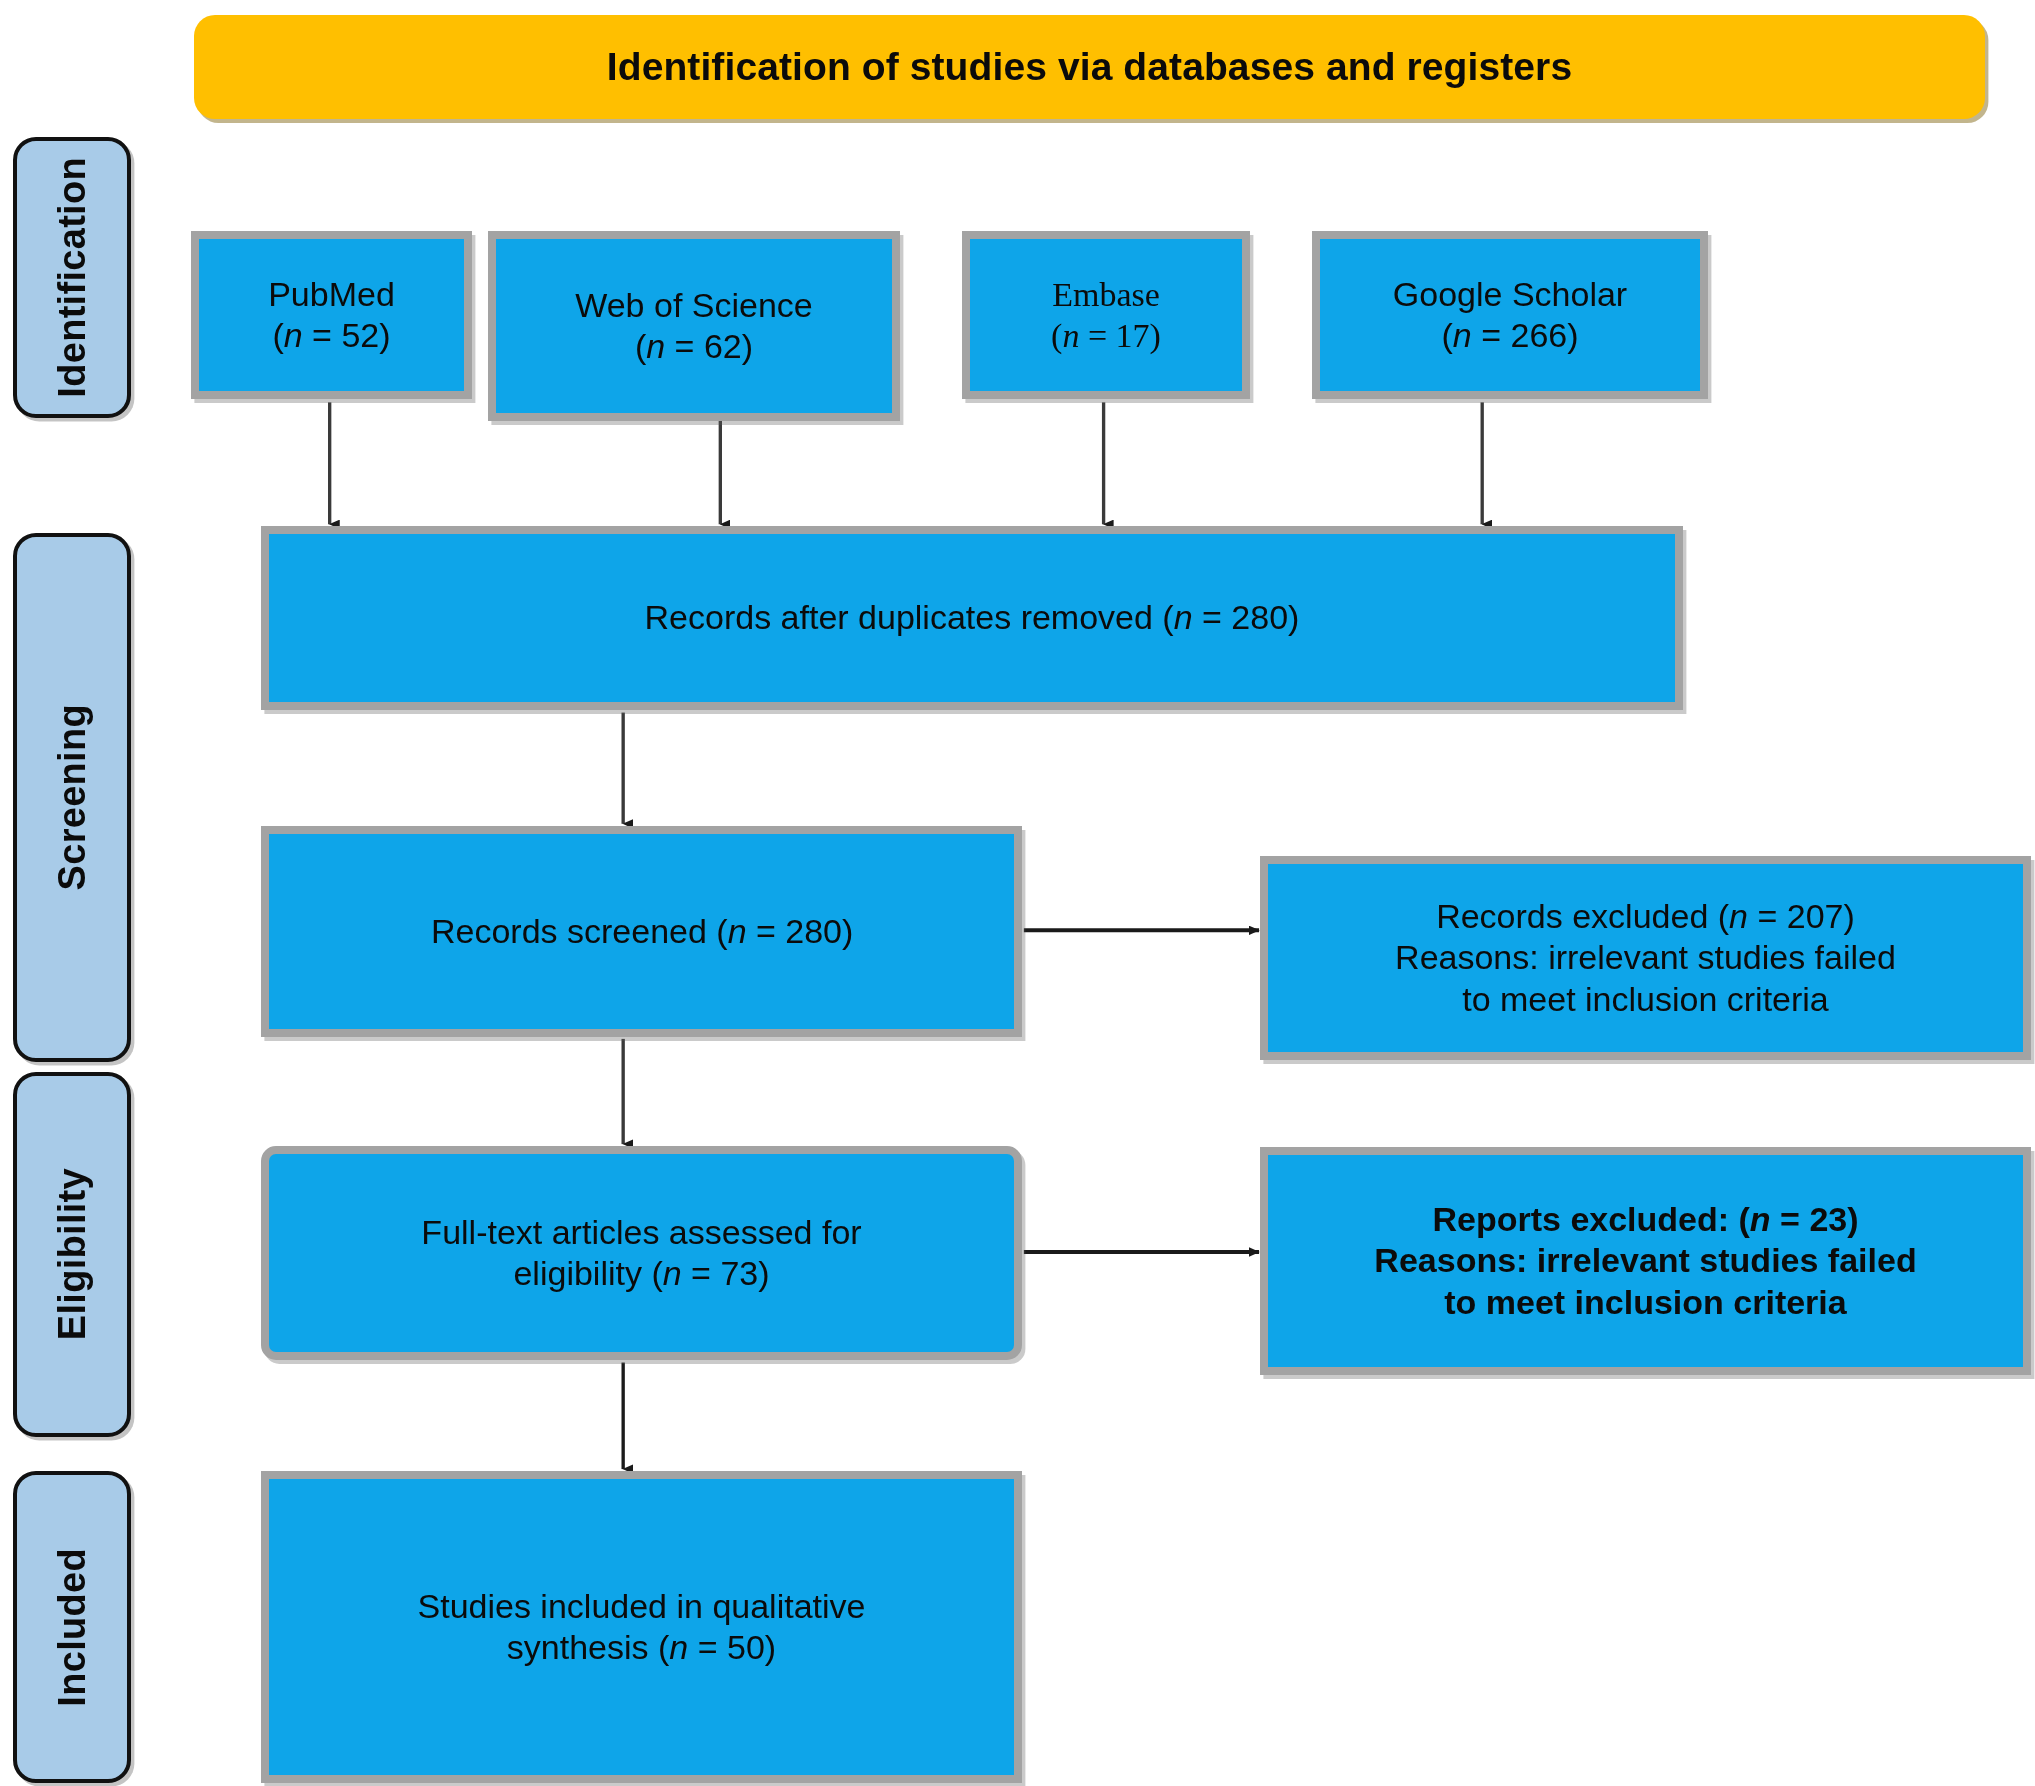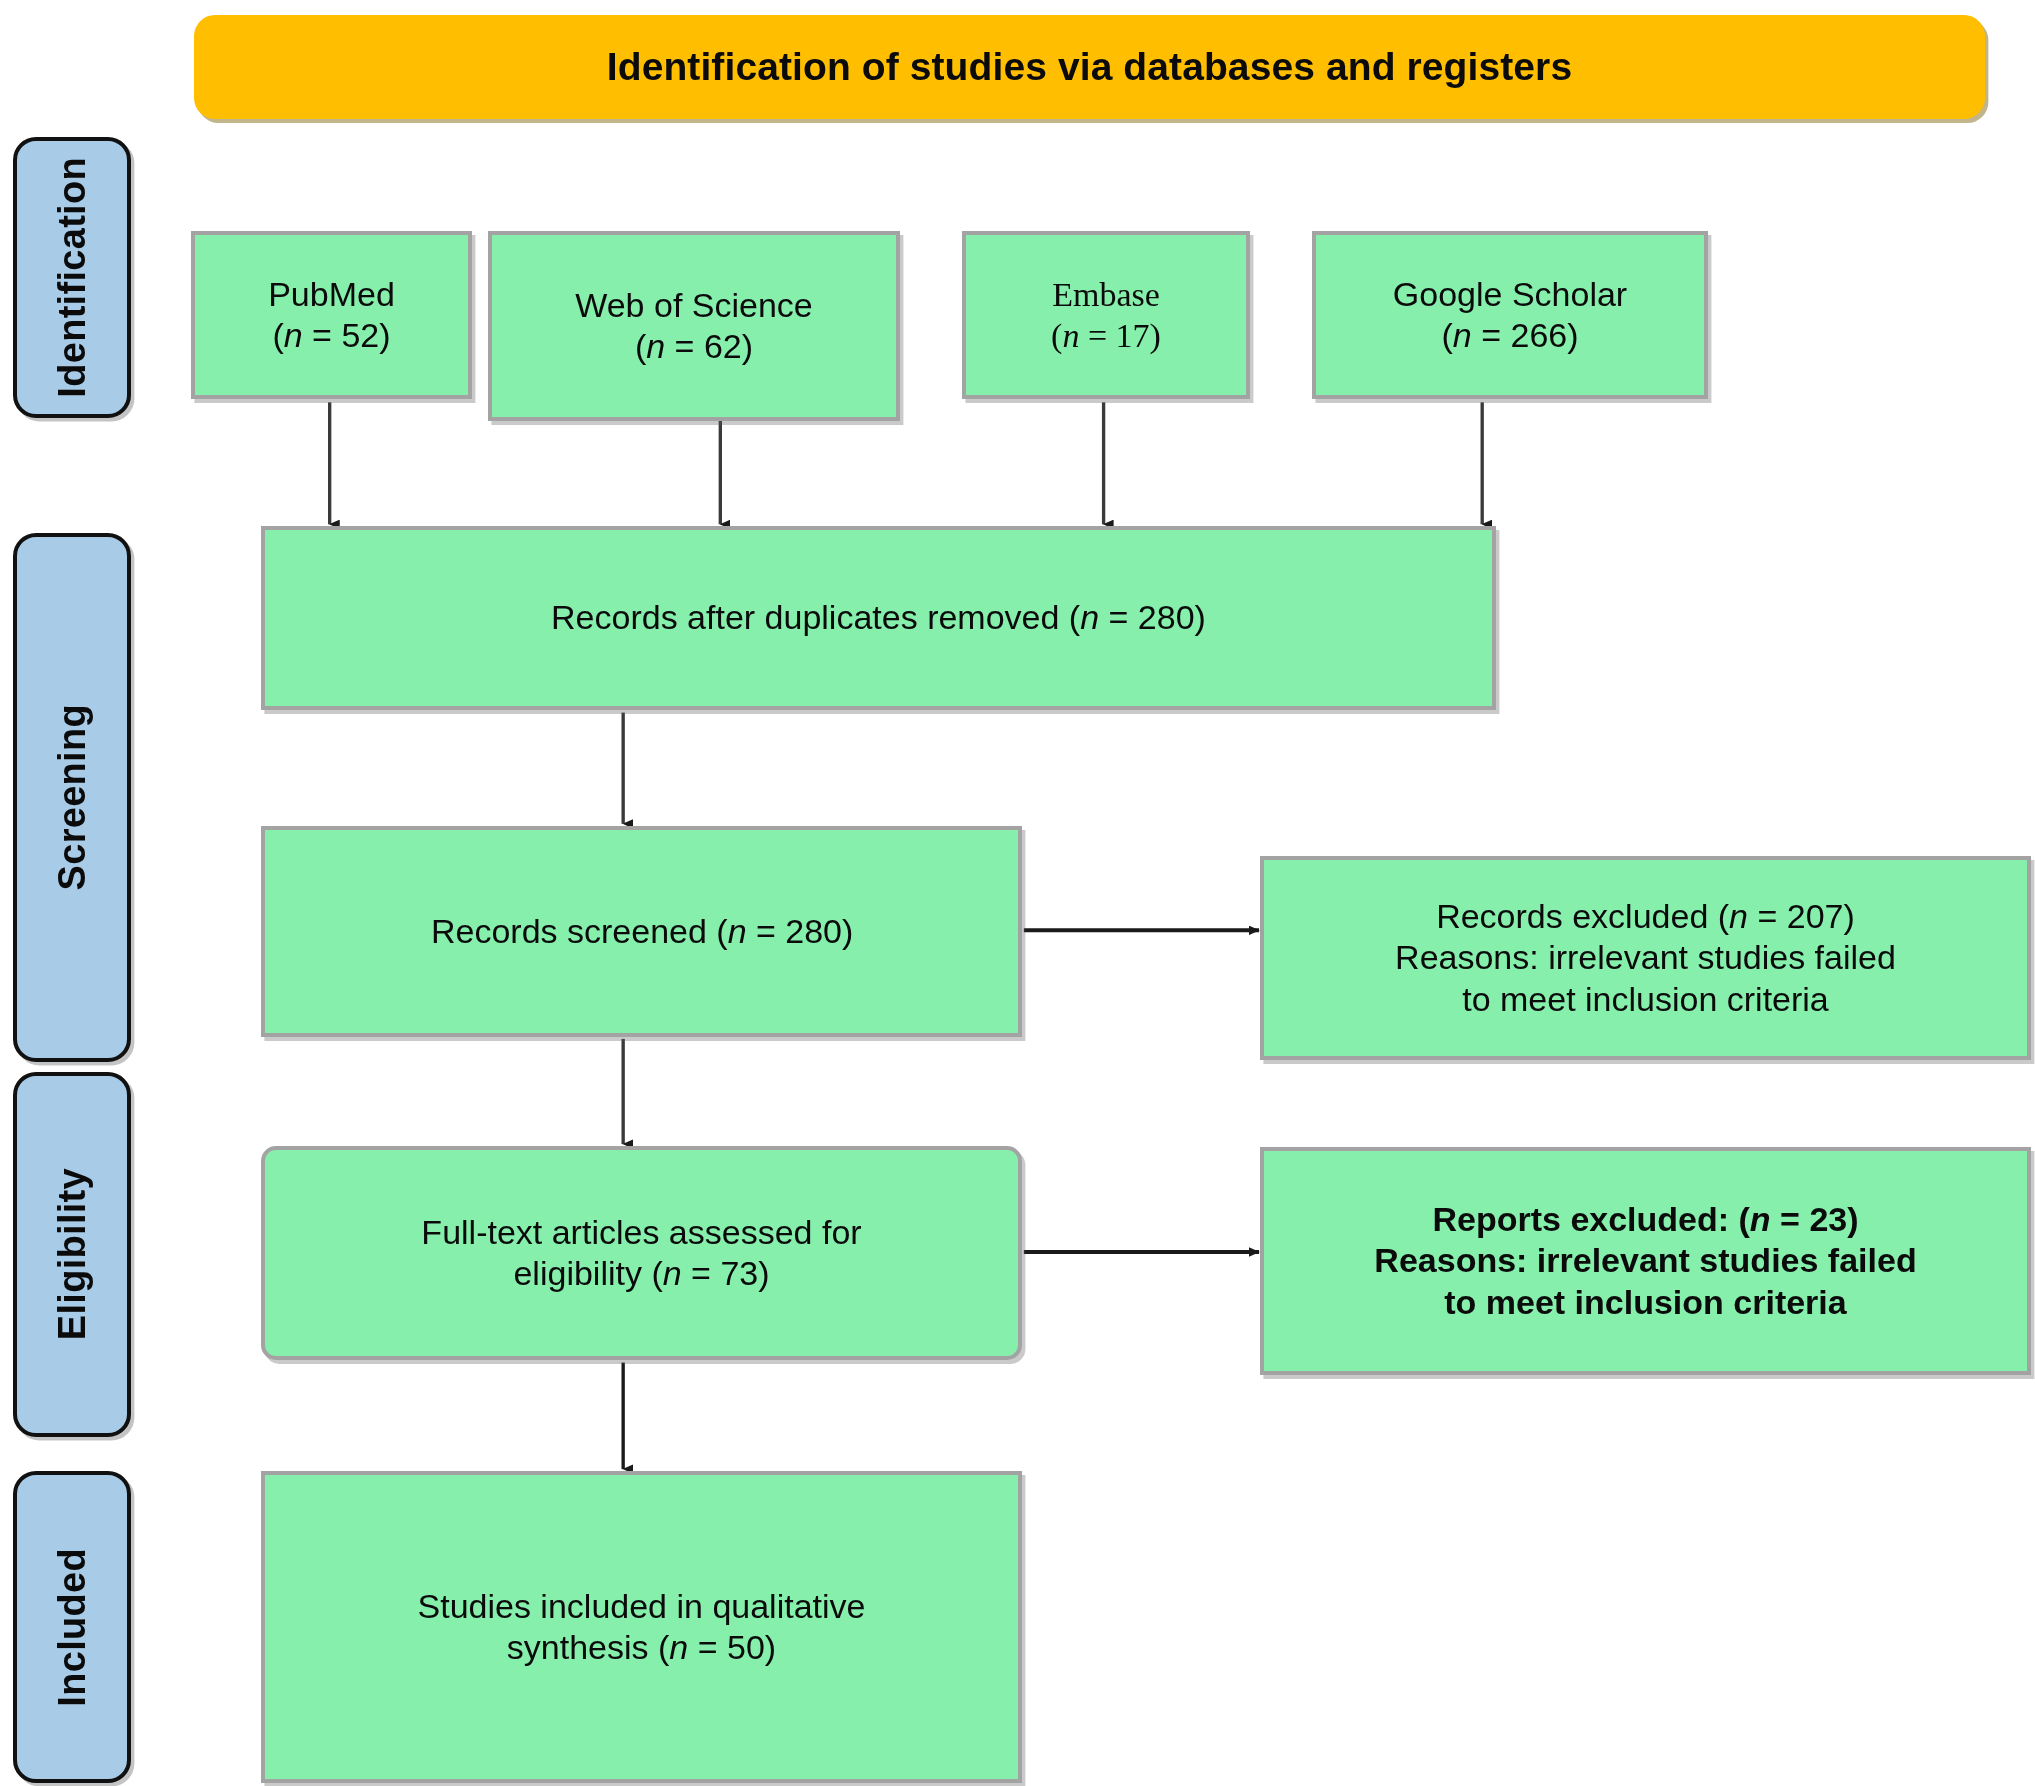--- a/index.html
+++ b/index.html
@@ -66,22 +66,22 @@
     letter-spacing: 0.3px;
   }
   #pill-identification { top: 137px;  height: 281px; }
   #pill-screening     { top: 533px;  height: 529px; }
   #pill-eligibility   { top: 1072px; height: 365px; }
   #pill-included      { top: 1471px; height: 312px; }
 
   
   .box {
     position: absolute;
-    background: #86efac;
-    border: 4px solid #a3a3a3;
+    background: #0ea5e9;
+    border: 8px solid #a3a3a3;
     box-sizing: border-box;
     box-shadow: 3.4px 4px 0 rgba(90,90,90,0.32);
     display: flex;
     align-items: center;
     justify-content: center;
     padding: 6.7px 10.7px;
   }
   .box-text {
     font-size: 34px;
     line-height: 1.22;
@@ -91,21 +91,21 @@
   }
   .box-text .ital { font-style: italic; }
 
   
   #box-pubmed         { left: 191px;  top: 231px; width: 281px;  height: 168px; }
   #box-wos            { left: 488px;  top: 231px; width: 412px;  height: 190px; }
   #box-embase         { left: 962px; top: 231px; width: 288px;  height: 168px; font-family: Liberation Serif, serif; }
   #box-scholar        { left: 1312px; top: 231px; width: 396px;  height: 168px; }
 
   
-  #box-duplicates     { left: 261px;  top: 526px;  width: 1235px; height: 184px; }
+  #box-duplicates     { left: 261px;  top: 526px;  width: 1422px; height: 184px; }
 
   
   #box-screened       { left: 261px;  top: 826px; width: 761px; height: 211px; padding-left: 12px; }
   #box-rec-excluded   { left: 1260px; top: 856px; width: 771px; height: 204px; }
 
   
   #box-fulltext       { left: 261px;  top: 1146px; width: 761px; height: 214px; border-radius: 15px; }
   #box-rep-excluded   { left: 1260px; top: 1147px; width: 771px; height: 228px; font-weight: bold; }
 
   

